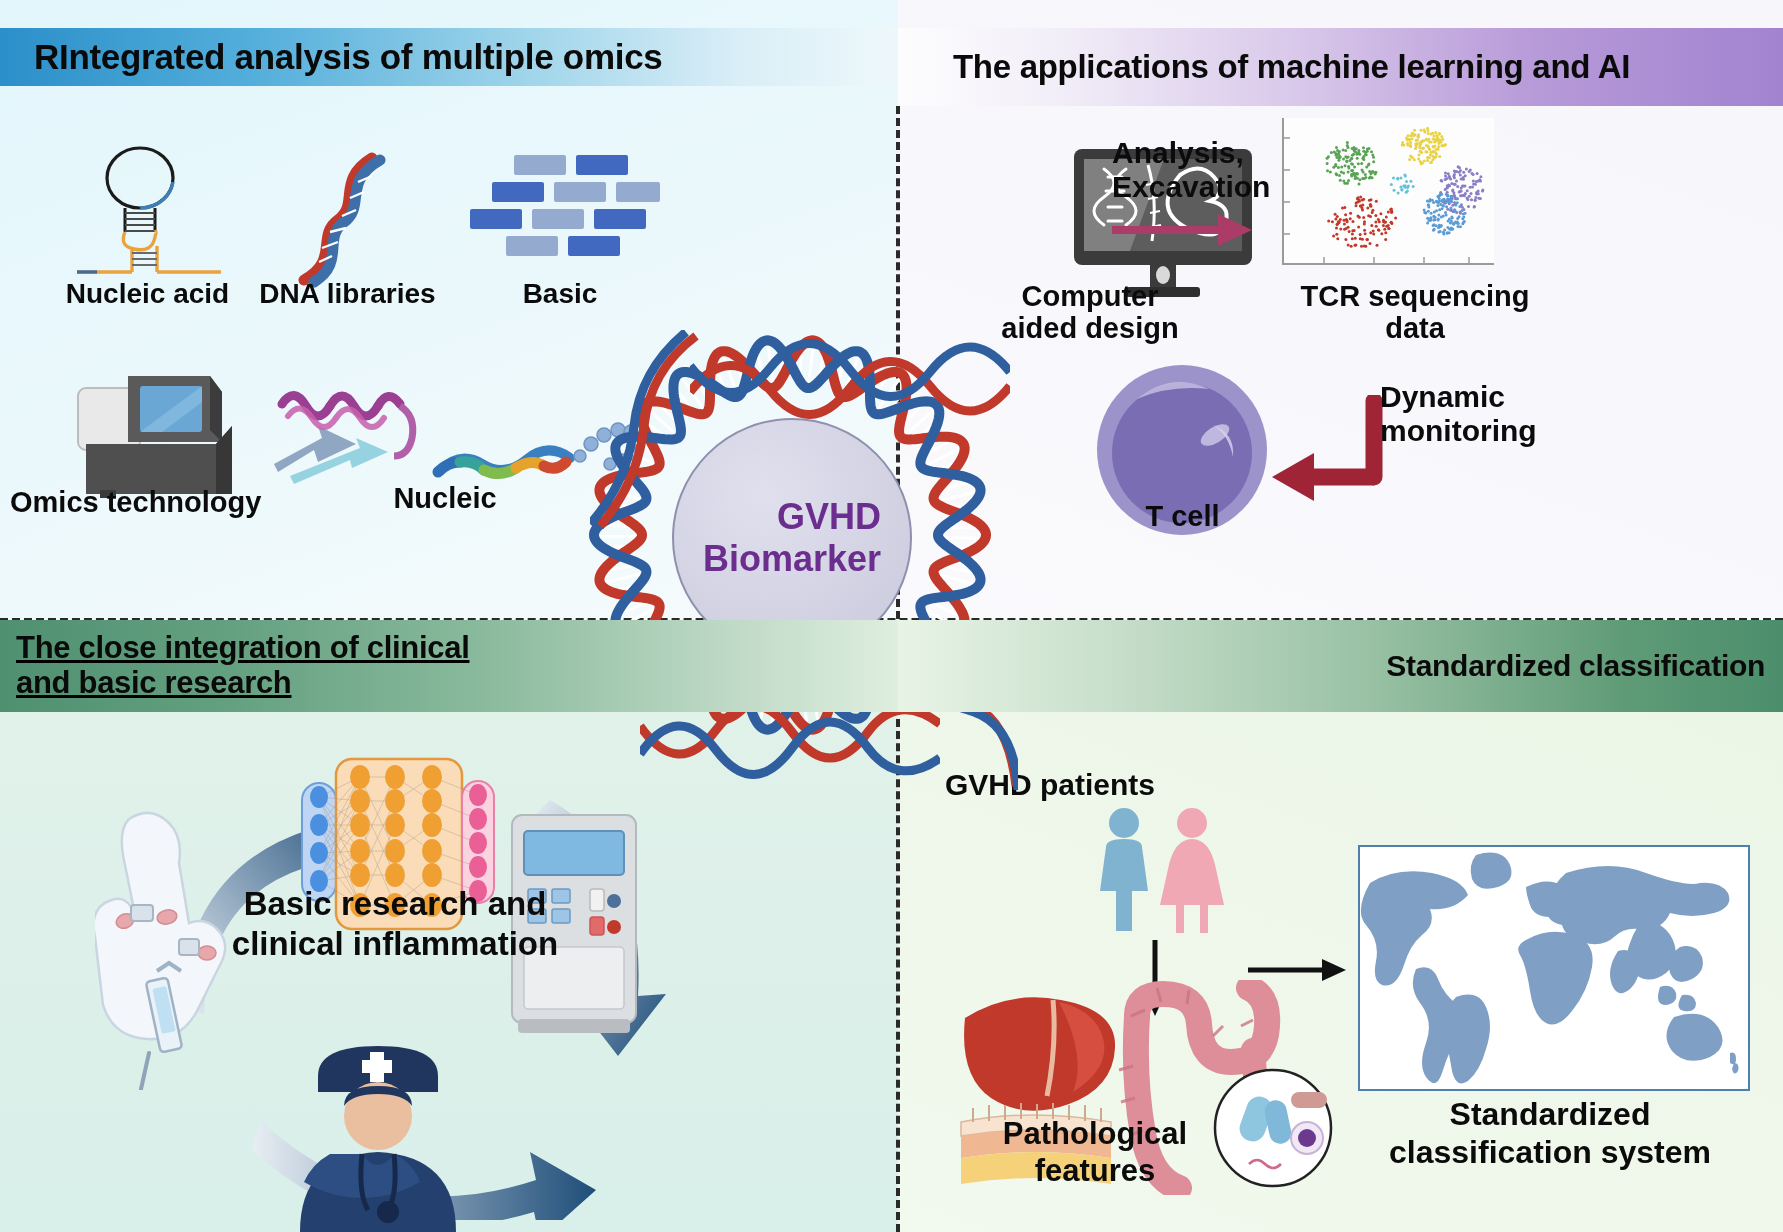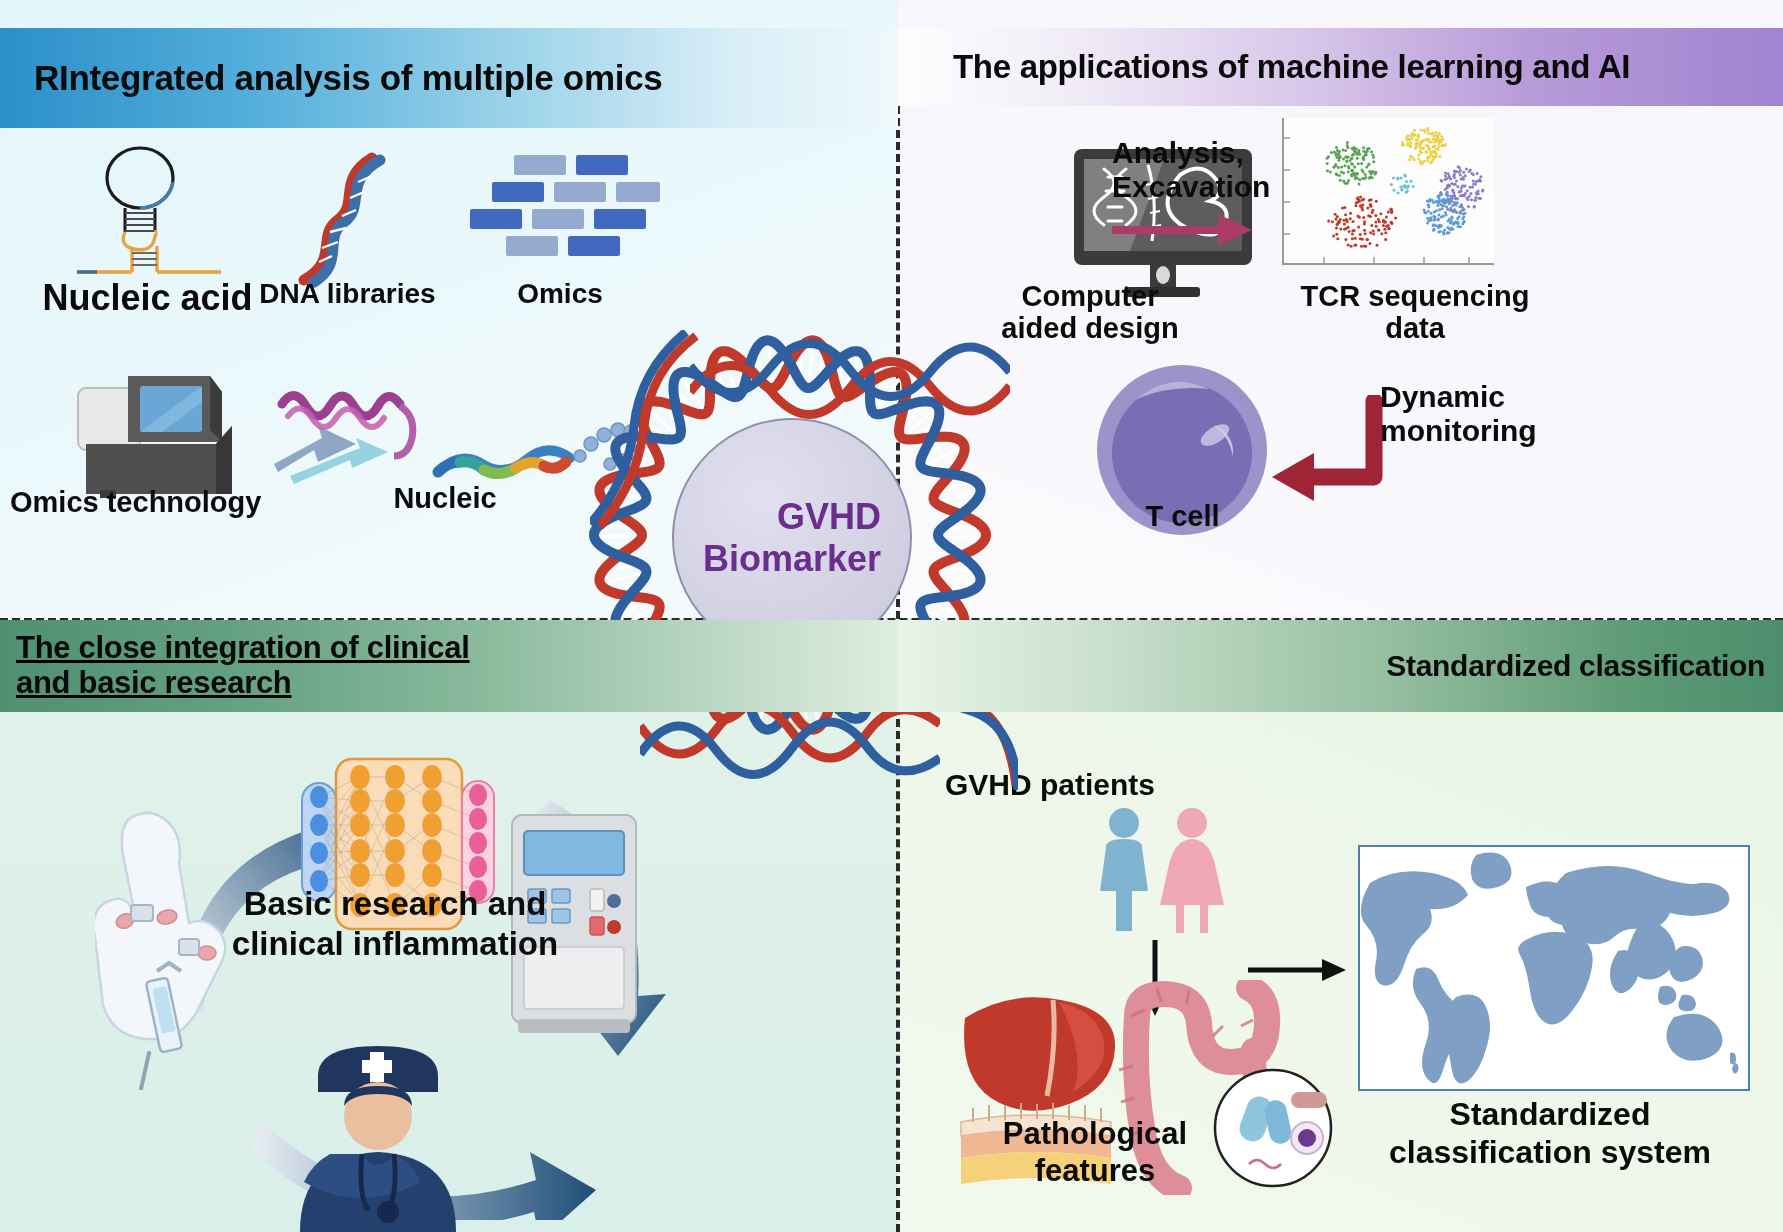--- a/index.html
+++ b/index.html
@@ -9,21 +9,21 @@
   
   .quad{position:absolute;}
   #q-tl{left:0;top:0;width:898px;height:620px;background:linear-gradient(160deg,#e2f6fb 0%,#eaf8fb 45%,#f6fbfc 100%);}
   #q-tr{left:898px;top:0;width:885px;height:620px;background:linear-gradient(200deg,#f7f7fb 0%,#f8f8fc 55%,#fafafd 100%);}
   #q-bl{left:0;top:620px;width:898px;height:612px;background:linear-gradient(180deg,#e3f3ea 0%,#dff1e9 30%,#d9efe9 100%);}
   #q-br{left:898px;top:620px;width:885px;height:612px;background:linear-gradient(200deg,#eaf6e6 0%,#eef7ea 50%,#f2f9ee 100%);}
 
   
   .banner{position:absolute;display:flex;align-items:center;box-sizing:border-box;}
   .banner-txt{font-weight:bold;color:#0a0a0a;line-height:1.12;letter-spacing:-.3px;}
-  #banner-tl{left:0;top:28px;width:898px;height:100px;
+  #banner-tl{left:0;top:28px;width:898px;height:58px;
     background:linear-gradient(90deg,#2b8fc9 0%,#53aedb 28%,#9ed4ea 58%,#d9eef7 82%,#eef8fb 100%);
     padding-left:34px;}
   #banner-tl .banner-txt{font-size:35px;}
   #banner-tr{left:898px;top:28px;width:885px;height:78px;
     background:linear-gradient(90deg,#fdfdfe 0%,#f2eef8 18%,#d9c8ea 45%,#b79ad8 72%,#a183d0 100%);
     padding-left:55px;}
   #banner-tr .banner-txt{font-size:33px;}
   #banner-bl{left:0;top:620px;width:898px;height:92px;
     background:linear-gradient(90deg,#4f9070 0%,#63a080 25%,#8cbb9e 55%,#bcd8c4 80%,#dfeede 100%);
     padding-left:16px;text-decoration:underline;}
@@ -76,21 +76,21 @@
     <path d="M50 92 q-6 14 9 17 q18 4 21 -12 q2 -7 0 -5" fill="none" stroke="#eaa23c" stroke-width="3.4"></path>
     <path d="M57 110 L57 132 M82 106 L82 132" stroke="#eaa23c" stroke-width="3.4"></path>
     <g stroke="#6a6a6a" stroke-width="2">
       <line x1="57" y1="113" x2="82" y2="113"></line>
         <line x1="57" y1="119" x2="82" y2="119"></line>
       <line x1="57" y1="125" x2="82" y2="125"></line>
     </g>
     <path d="M57 132 L22 132 M82 132 L146 132" stroke="#eaa23c" stroke-width="3.6"></path>
     <path d="M22 132 L2 132" stroke="#4c6a8a" stroke-width="3.6"></path>
   </svg>
-  <div class="lbl" style="left:30px;top:278px;width:235px;font-size:36px;">Nucleic acid</div>
+  <div class="lbl" style="left:30px;top:278px;width:235px;font-size:28px;">Nucleic acid</div>
 
   <svg class="abs" style="left:280px;top:140px;" width="130" height="150" viewBox="0 0 130 150">
     <path d="M24 140 C 60 120, 36 96, 58 80 C 80 64, 56 40, 92 18" fill="none" stroke="#c0392b" stroke-width="11" stroke-linecap="round"></path>
     <path d="M34 142 C 66 122, 42 98, 64 82 C 86 66, 62 42, 100 20" fill="none" stroke="#3f6fa8" stroke-width="11" stroke-linecap="round"></path>
     <g stroke="#ffffff" stroke-width="2.4">
       <line x1="39" y1="122" x2="52" y2="116"></line>
         <line x1="42" y1="108" x2="58" y2="102"></line>
       <line x1="50" y1="92" x2="66" y2="88"></line>
         <line x1="62" y1="76" x2="76" y2="70"></line>
       <line x1="70" y1="58" x2="84" y2="52"></line>
@@ -104,21 +104,21 @@
     <div class="gene-blk" style="left:106px;top:0;width:52px;height:20px;background:#4169bf;"></div>
     <div class="gene-blk" style="left:22px;top:27px;width:52px;height:20px;background:#4169bf;"></div>
     <div class="gene-blk" style="left:84px;top:27px;width:52px;height:20px;background:#95aacf;"></div>
     <div class="gene-blk" style="left:146px;top:27px;width:44px;height:20px;background:#95aacf;"></div>
     <div class="gene-blk" style="left:0px;top:54px;width:52px;height:20px;background:#4169bf;"></div>
     <div class="gene-blk" style="left:62px;top:54px;width:52px;height:20px;background:#95aacf;"></div>
     <div class="gene-blk" style="left:124px;top:54px;width:52px;height:20px;background:#4169bf;"></div>
     <div class="gene-blk" style="left:36px;top:81px;width:52px;height:20px;background:#95aacf;"></div>
     <div class="gene-blk" style="left:98px;top:81px;width:52px;height:20px;background:#4169bf;"></div>
   </div>
-  <div class="lbl" style="left:460px;top:278px;width:200px;font-size:28px;">Omics</div>
+  <div class="lbl" style="left:460px;top:278px;width:200px;font-size:28px;">Basic</div>
 
   <svg class="abs" style="left:70px;top:360px;" width="210" height="140" viewBox="0 0 210 140">
     <rect x="8" y="28" width="62" height="62" rx="8" fill="#e9e9e9" stroke="#bdbdbd" stroke-width="2"></rect>
     <path d="M58 16 L140 16 L152 32 L152 82 L58 82 Z" fill="#5a5a5a"></path>
     <path d="M140 16 L152 32 L152 82 L140 70 Z" fill="#3c3c3c"></path>
     <rect x="70" y="26" width="62" height="46" rx="3" fill="#6aa7d4"></rect>
     <path d="M70 72 L132 26 L132 42 L92 72 Z" fill="#8dc2e6" opacity=".6"></path>
     <path d="M16 84 L146 84 L162 66 L162 134 L16 134 Z" fill="#4f4f4f"></path>
     <path d="M146 84 L162 66 L162 134 L146 134 Z" fill="#373737"></path>
     <rect x="30" y="130" width="16" height="8" fill="#3a3a3a"></rect>

